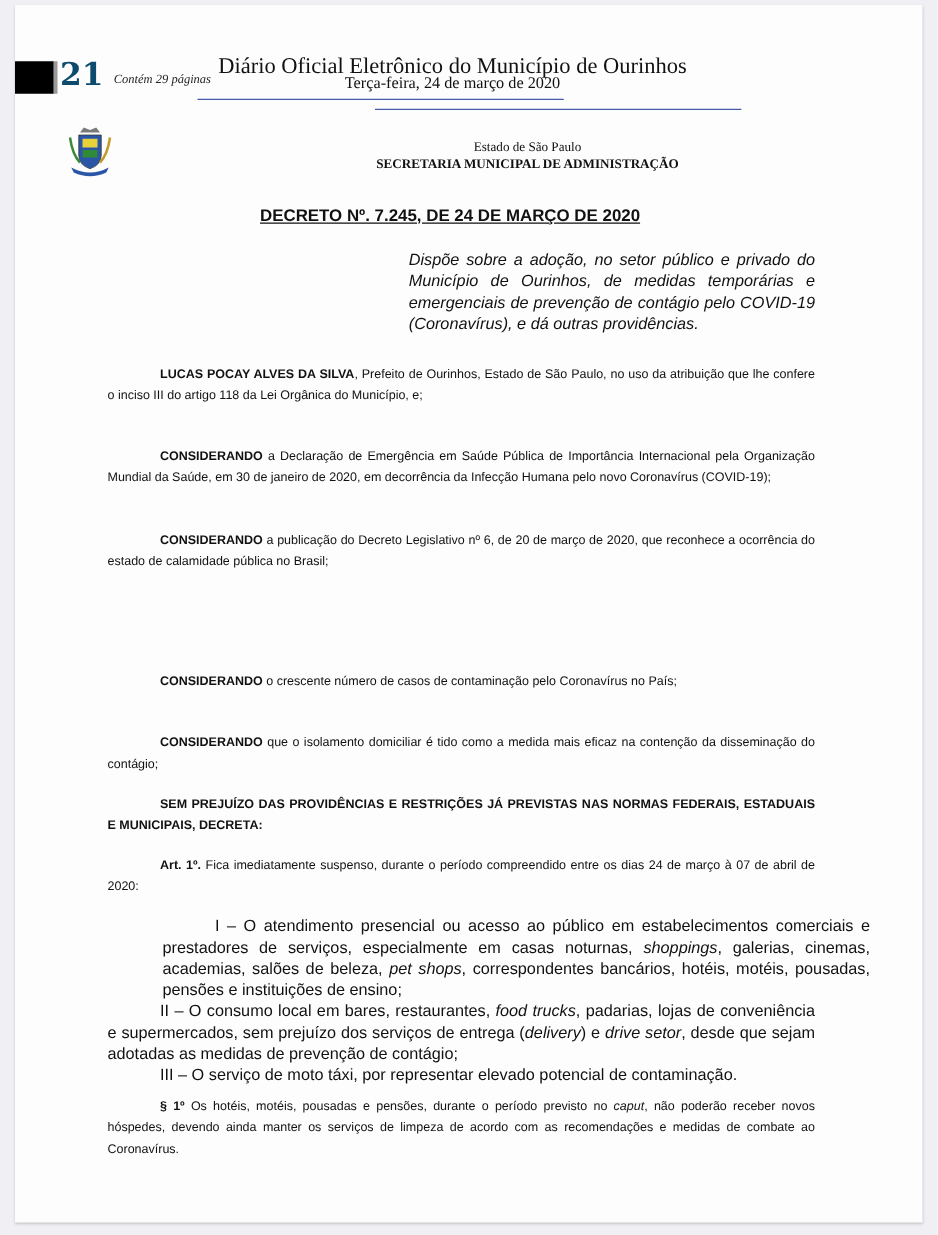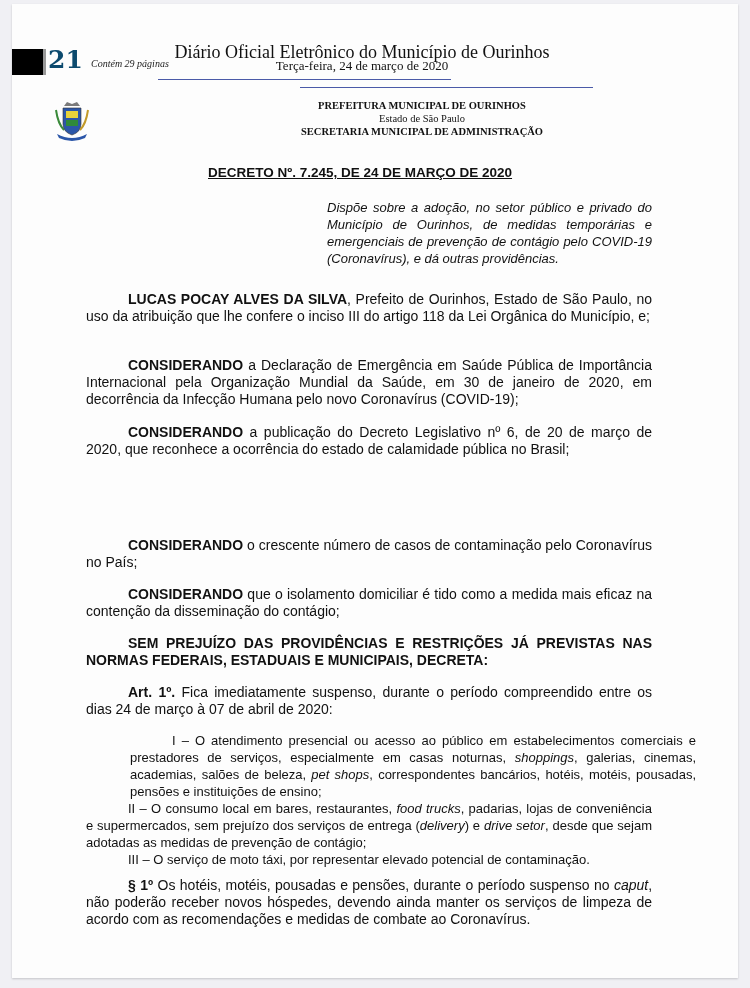--- a/index.html
+++ b/index.html
@@ -22,21 +22,21 @@
     .crest { position: absolute; left: 42px; top: 96px; width: 36px; height: 42px; }
     .pref { position: absolute; left: 200px; width: 420px; text-align: center; font-family: "Liberation Serif", serif; font-size: 10.5px; }
     .pref.b { font-weight: bold; }
     .decree-title {
       position: absolute; left: 196px; top: 161px; font-weight: bold; font-size: 13.5px; text-decoration: underline;
     }
     .ementa {
       position: absolute; left: 315px; top: 195px; width: 325px; font-style: italic; font-size: 13px; line-height: 17px; text-align: justify;
     }
     .para {
-      position: absolute; left: 74px; width: 566px; font-size: 14px; line-height: 17px; text-align: justify; text-indent: 42px;
+      position: absolute; left: 74px; width: 566px; font-size: 10px; line-height: 17px; text-align: justify; text-indent: 42px;
     }
     .para b { font-weight: bold; }
     .item { position: absolute; left: 74px; width: 566px; font-size: 13px; line-height: 17px; text-align: justify; text-indent: 42px; }
   </style>
 </head>
 <body>
 
 <div class="page">
   <div class="hdr-block"></div>
   <div class="hdr-bar"></div>
@@ -50,21 +50,20 @@
   <svg class="crest" viewBox="0 0 36 42">
     <path d="M10 6 L13 2 L18 4 L23 2 L26 6 Z" fill="#7a7a7a"></path>
     <path d="M9 8 H27 V24 Q27 32 18 35 Q9 32 9 24 Z" fill="#2b56a8" stroke="#333" stroke-width="0.6"></path>
     <rect x="12" y="11" width="12" height="7" fill="#e8d23a"></rect>
     <rect x="12" y="20" width="12" height="6" fill="#2f8a3a"></rect>
     <path d="M2 10 Q4 24 10 30" stroke="#3a8a3a" stroke-width="2" fill="none"></path>
     <path d="M34 10 Q32 24 26 30" stroke="#c29a2a" stroke-width="2" fill="none"></path>
     <path d="M3 34 Q18 42 33 34 L31 38 Q18 44 5 38 Z" fill="#2b56a8"></path>
   </svg>
 
-  <div class="pref b" style="top:96px;">PREFEITURA MUNICIPAL DE OURINHOS</div>
   <div class="pref b" style="top:122px;">SECRETARIA MUNICIPAL DE ADMINISTRAÇÃO</div>
   <div class="pref" style="top:109px;">Estado de São Paulo</div>
 
   <div class="decree-title">DECRETO Nº. 7.245, DE 24 DE MARÇO DE 2020</div>
   <div class="ementa">Dispõe sobre a adoção, no setor público e privado do Município de Ourinhos, de medidas temporárias e emergenciais de prevenção de contágio pelo COVID-19 (Coronavírus), e dá outras providências.</div>
 
   <div class="para" style="top:287px;"><b>LUCAS POCAY ALVES DA SILVA</b><span>, Prefeito de Ourinhos, Estado de São Paulo, no uso da atribuição que lhe confere o inciso III do artigo 118 da Lei Orgânica do Município, e;</span></div>
 
   <div class="para" style="top:353px;"><b>CONSIDERANDO</b><span> a Declaração de Emergência em Saúde Pública de Importância Internacional pela Organização Mundial da Saúde, em 30 de janeiro de 2020, em decorrência da Infecção Humana pelo novo Coronavírus (COVID-19);</span></div>
   <div class="para" style="top:420px;"><b>CONSIDERANDO</b><span> a publicação do Decreto Legislativo nº 6, de 20 de março de 2020, que reconhece a ocorrência do estado de calamidade pública no Brasil;</span></div>
@@ -72,14 +71,14 @@
   <div class="para" style="top:582px;"><b>CONSIDERANDO</b><span> que o isolamento domiciliar é tido como a medida mais eficaz na contenção da disseminação do contágio;</span></div>
 
   <div class="para" style="top:631px; font-weight:bold;">SEM PREJUÍZO DAS PROVIDÊNCIAS E RESTRIÇÕES JÁ PREVISTAS NAS NORMAS FEDERAIS, ESTADUAIS E MUNICIPAIS, DECRETA:</div>
 
   <div class="para" style="top:680px;"><b>Art. 1º.</b><span> Fica imediatamente suspenso, durante o período compreendido entre os dias 24 de março à 07 de abril de 2020:</span></div>
 
   <div class="item" style="top:728px;margin-left:44px;"><span>I – O atendimento presencial ou acesso ao público em estabelecimentos comerciais e prestadores de serviços, especialmente em casas noturnas, </span><i>shoppings</i><span>, galerias, cinemas, academias, salões de beleza, </span><i>pet shops</i><span>, correspondentes bancários, hotéis, motéis, pousadas, pensões e instituições de ensino;</span></div>
   <div class="item" style="top:796px;"><span>II – O consumo local em bares, restaurantes, </span><i>food trucks</i><span>, padarias, lojas de conveniência e supermercados, sem prejuízo dos serviços de entrega (</span><i>delivery</i><span>) e </span><i>drive setor</i><span>, desde que sejam adotadas as medidas de prevenção de contágio;</span></div>
   <div class="item" style="top:847px;"><span>III – O serviço de moto táxi, por representar elevado potencial de contaminação.</span></div>
 
-  <div class="para" style="top:873px;"><b>§ 1º</b><span> Os hotéis, motéis, pousadas e pensões, durante o período suspenso no </span><i>caput</i><span>, não poderão receber novos hóspedes, devendo ainda manter os serviços de limpeza de acordo com as recomendações e medidas de combate ao Coronavírus.</span></div>
+  <div class="para" style="top:873px;"><b>§ 1º</b><span> Os hotéis, motéis, pousadas e pensões, durante o período previsto no </span><i>caput</i><span>, não poderão receber novos hóspedes, devendo ainda manter os serviços de limpeza de acordo com as recomendações e medidas de combate ao Coronavírus.</span></div>
 </div>
 
 </body></html>

